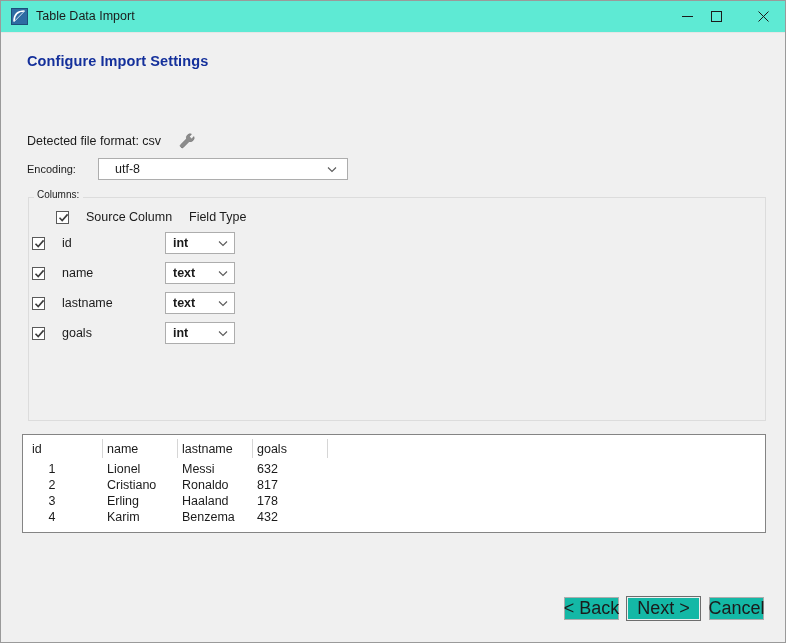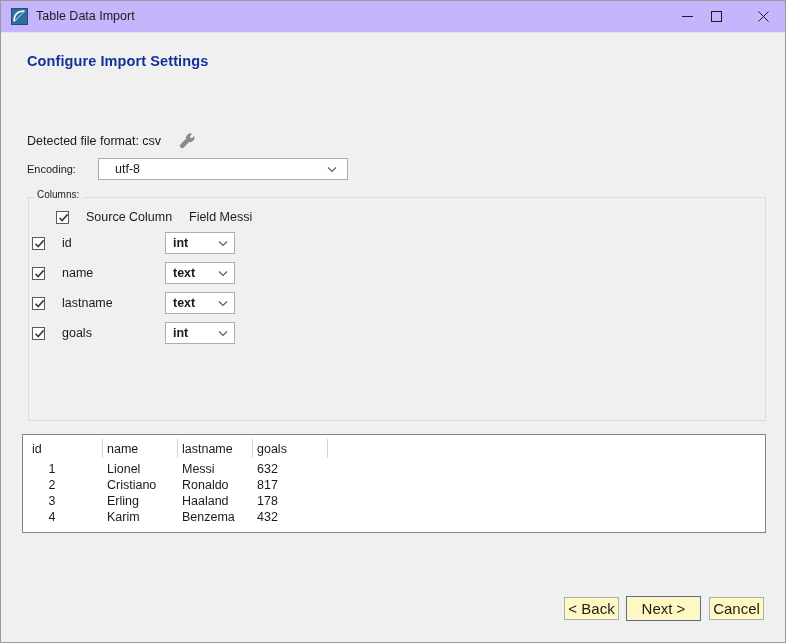--- a/index.html
+++ b/index.html
@@ -21,21 +21,21 @@
     border: 1px solid #9a9a9a;
     overflow: hidden;
   }
 
   
   #titlebar {
     position: absolute;
     left: 0; top: 0;
     width: 786px;
     height: 31px;
-    background: #c4b5fd;
+    background: #5eead4;
     border-bottom: 1px solid #e6e6e6;
   }
   #title-icon {
     position: absolute;
     left: 10px; top: 7px;
     width: 17px; height: 17px;
   }
   #title-text {
     position: absolute;
     left: 35px; top: 7px;
@@ -234,23 +234,23 @@
   .c0d { left: 9px; width: 40px; text-align: center; }
   .c1 { left: 84px; }
   .c2 { left: 159px; }
   .c3 { left: 234px; }
 
   
   .btn {
     position: absolute;
     height: 23px;
     box-sizing: border-box;
-    background: #fef9c3;
+    background: #14b8a6;
     border: 1px solid #adadad;
-    font-size: 15px;
+    font-size: 18px;
     color: #1b1b1b;
     display: flex;
     align-items: center;
     justify-content: center;
     cursor: default;
     white-space: nowrap;
   }
   #btn-back { left: 563px; top: 596px; width: 55px; }
   #btn-next {
     left: 625px; top: 595px; width: 75px; height: 25px;
@@ -310,21 +310,21 @@
   <div id="columns-group"></div>
   <div id="columns-legend">Columns:</div>
 
   <div class="col-row" id="hdr-row">
     <span class="cbox">
       <svg width="15" height="15" viewBox="0 0 15 15">
         <path d="M3.5 7.8 L6.2 10.6 L11.6 4.4" fill="none" stroke="#3c3c3c" stroke-width="1.6"></path>
       </svg>
     </span>
     <span id="hdr-source">Source Column</span>
-    <span id="hdr-fieldtype">Field Messi</span>
+    <span id="hdr-fieldtype">Field Type</span>
   </div>
 
   <div class="col-row" style="top:231px">
     <span class="cbox">
       <svg width="15" height="15" viewBox="0 0 15 15">
         <path d="M3.5 7.8 L6.2 10.6 L11.6 4.4" fill="none" stroke="#3c3c3c" stroke-width="1.6"></path>
       </svg>
     </span>
     <span class="col-name">id</span>
     <span class="type-select">

